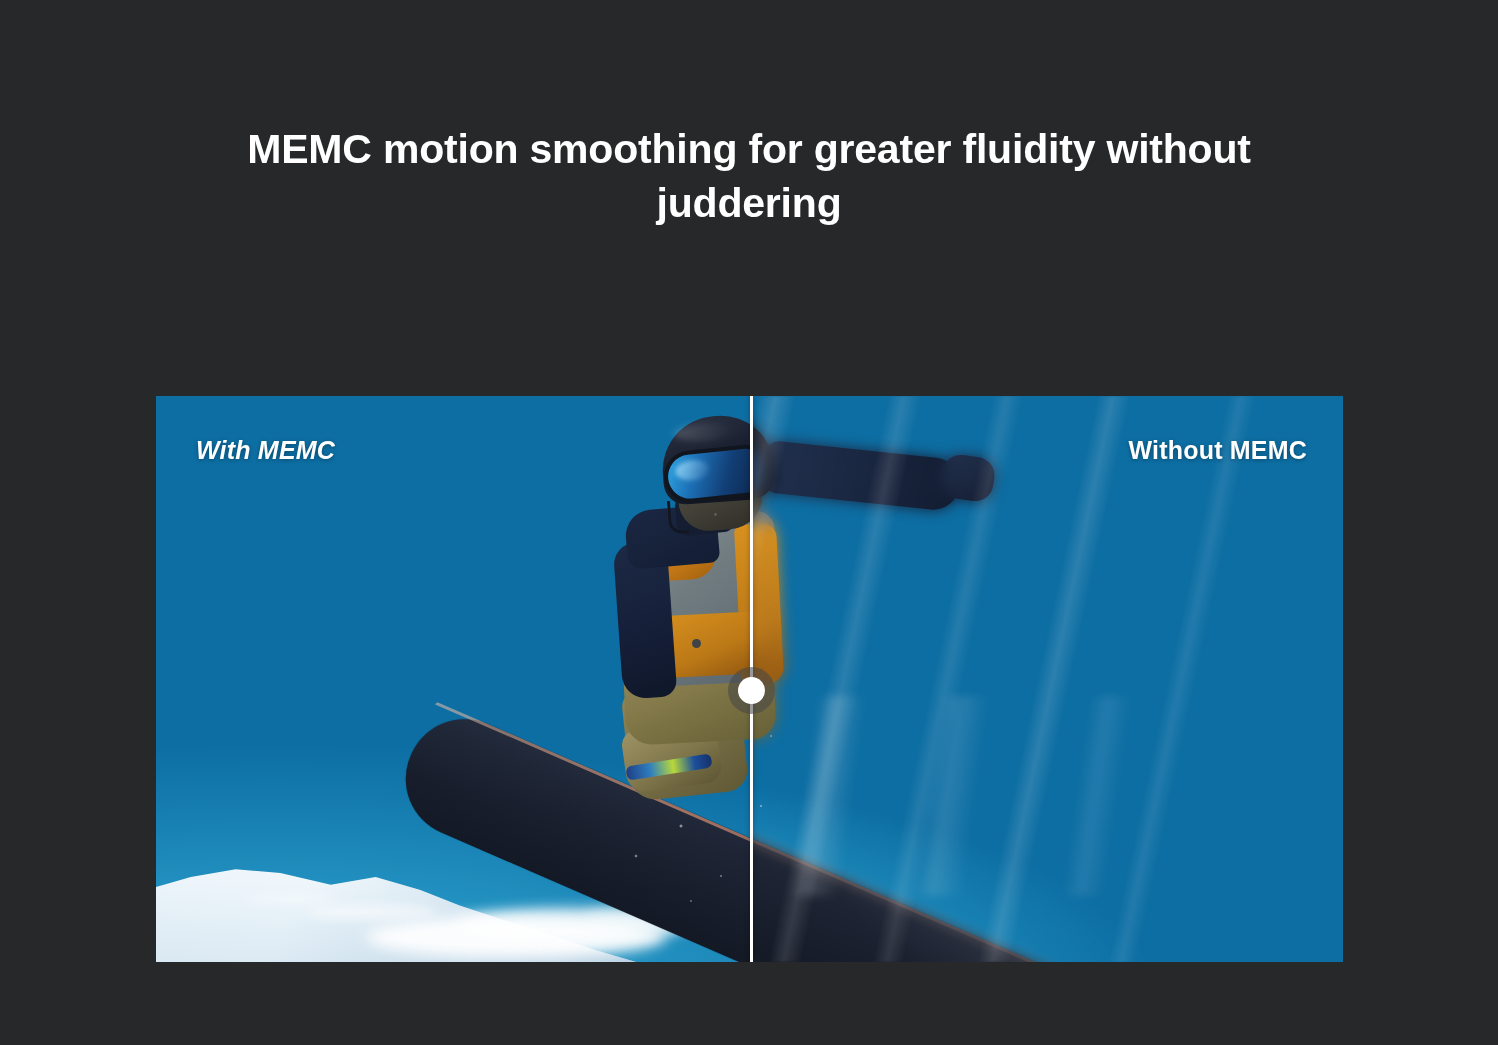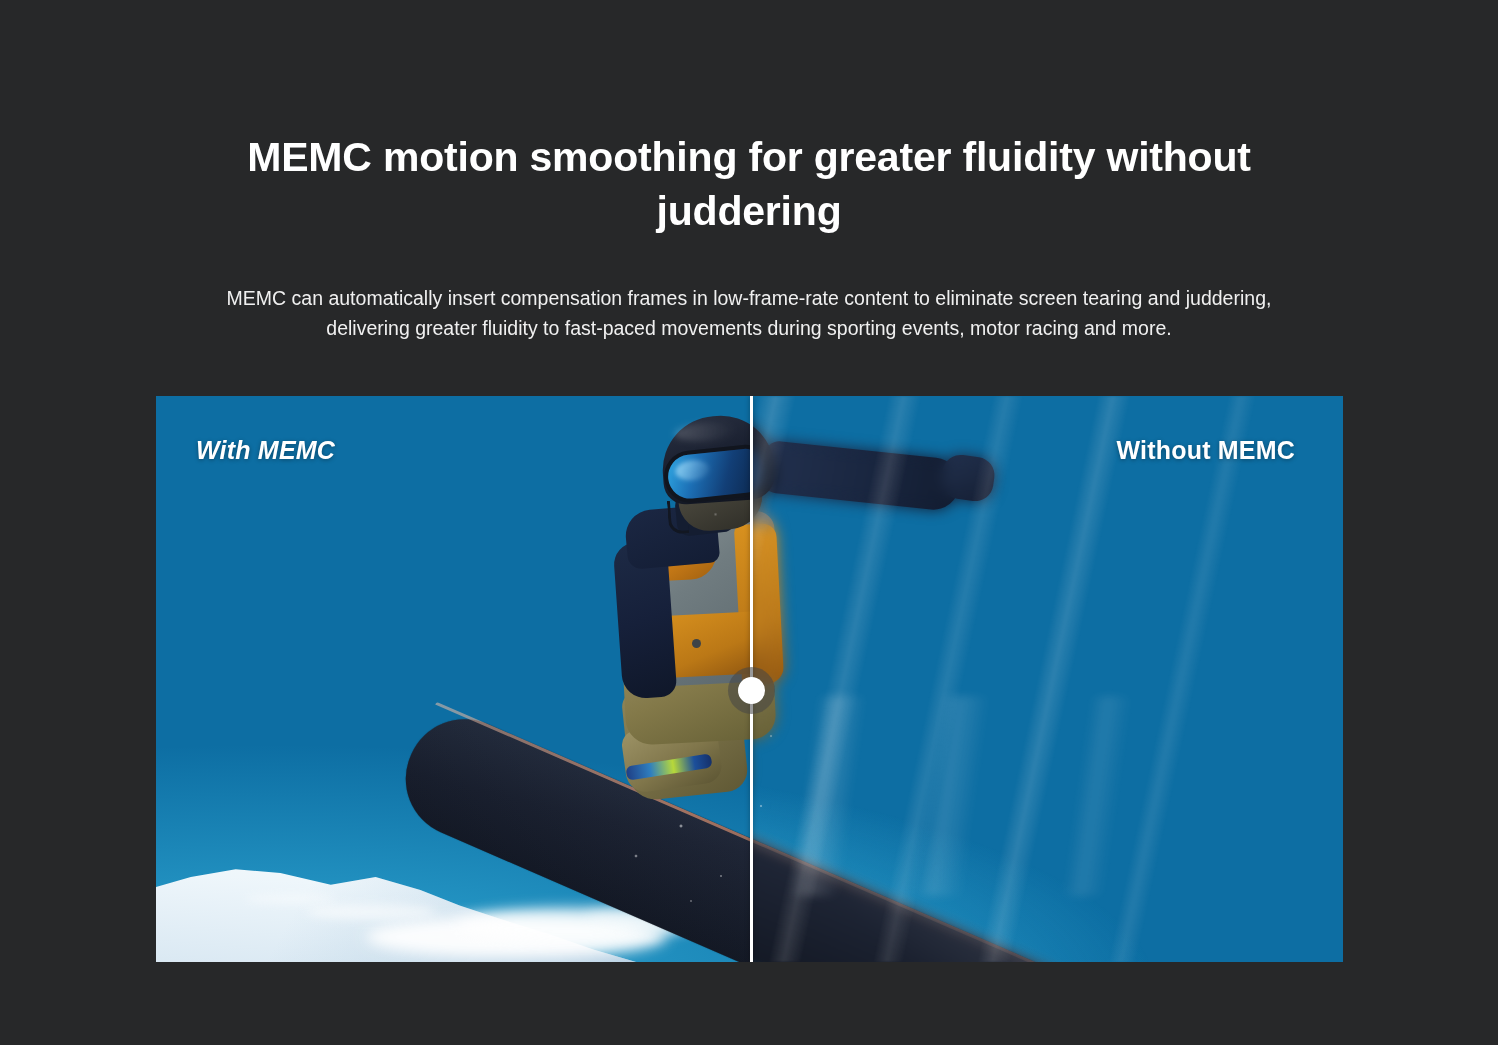--- a/index.html
+++ b/index.html
@@ -32,21 +32,21 @@
     text-align: center;
   }
 
   .page-title {
     font-size: 41px;
     font-weight: bold;
     line-height: 1.32;
     color: #ffffff;
     letter-spacing: -0.2px;
     max-width: 1110px;
-    margin: 12px auto;
+    margin: 4px auto;
   }
 
   .page-subtitle {
     margin: 46px auto 0 auto;
     max-width: 1130px;
     font-size: 19.5px;
     line-height: 1.52;
     color: #f0f0f0;
     font-weight: 400;
   }
@@ -427,30 +427,29 @@
     top: 40px;
     font-size: 25px;
     font-weight: bold;
     color: #ffffff;
     letter-spacing: 0.2px;
     text-shadow: 0 1px 4px rgba(0,0,0,0.35);
     z-index: 7;
     white-space: nowrap;
   }
   .label-left  { left: 40px; font-style: italic; }
-  .label-right { right: 48px; }
+  .label-right { right: 36px; }
 </style>
 </head>
 <body>
 
 <div class="page">
 
   <div class="heading-block">
     <h1 class="page-title">MEMC motion smoothing for greater fluidity without juddering</h1>
-    <p class="page-subtitle">MEMC can automatically insert compensation frames in low-frame-rate content to eliminate screen tearing and juddering, delivering greater fluidity to fast-paced movements during sporting events, motor racing and more.</p>
   </div>
 
   <div class="comparison-viewer">
 
     <div class="panel panel-left">
       <div class="photo">
         <div class="sky"></div>
         <div class="mountain"></div>
         <div class="mountain-shade"></div>
         <div class="cloud c1"></div>

